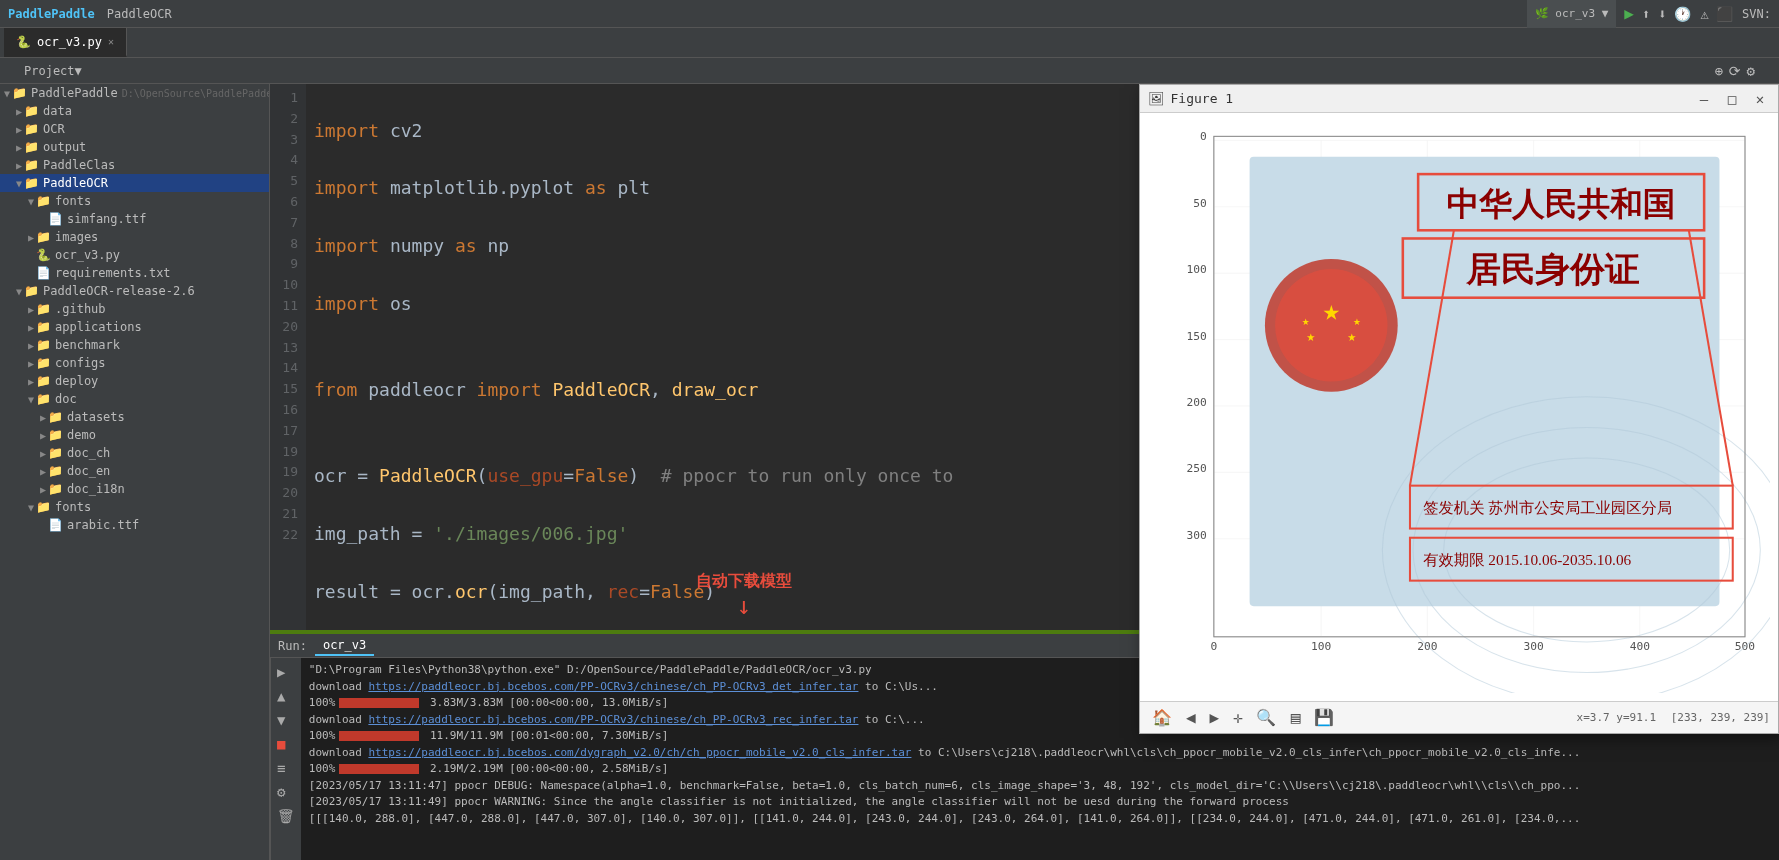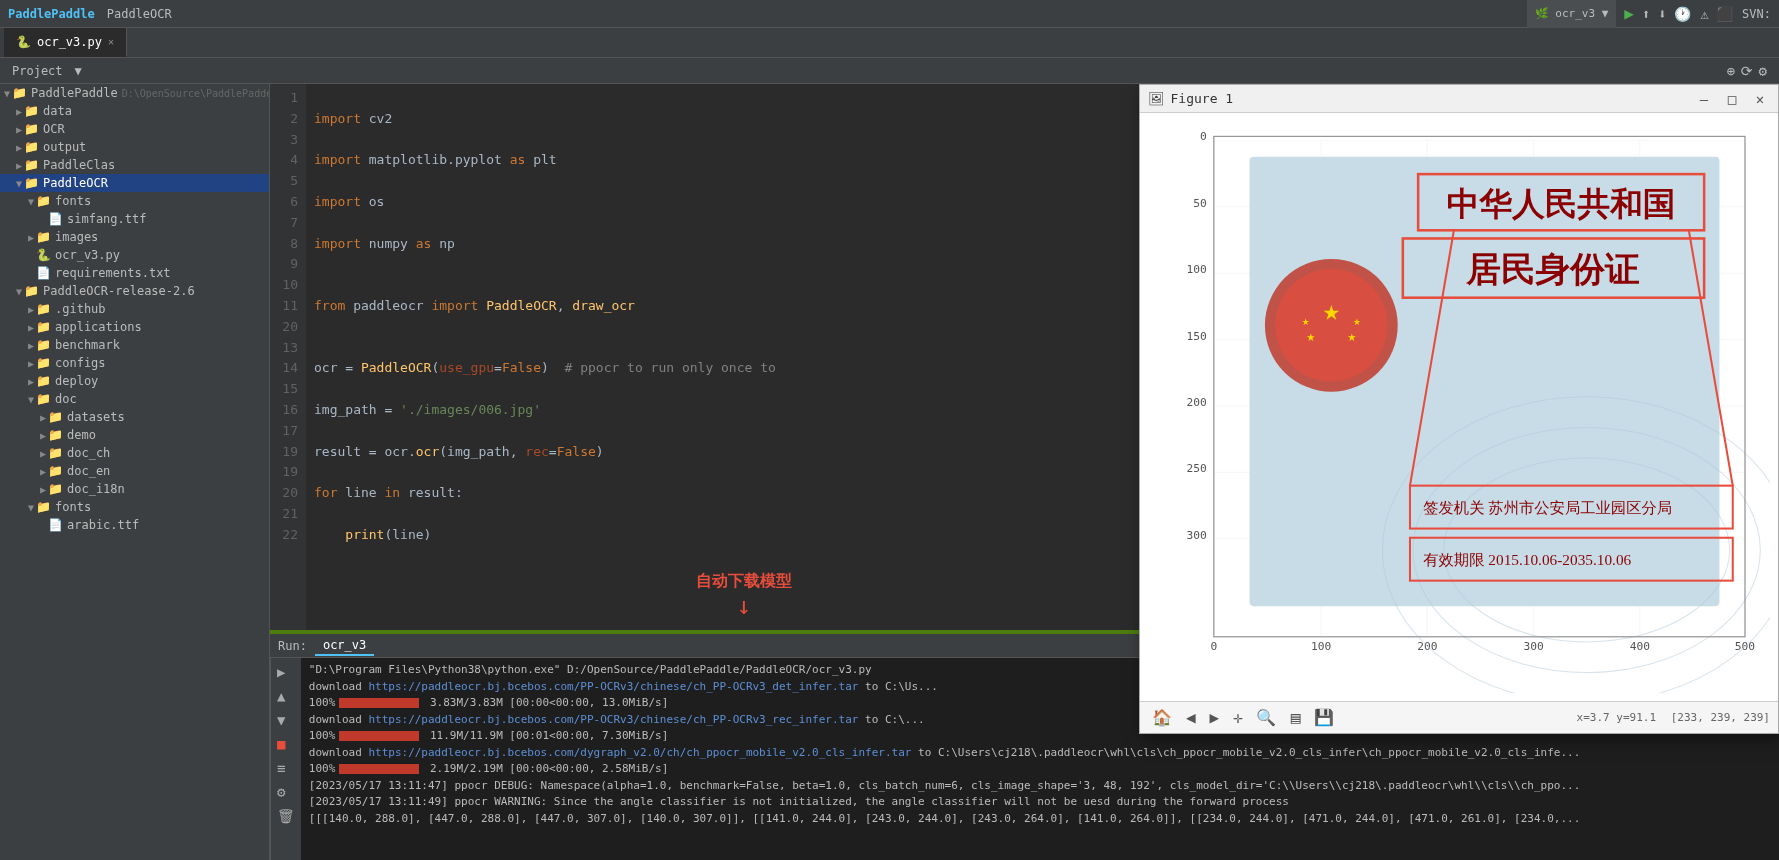--- a/index.html
+++ b/index.html
@@ -66,22 +66,22 @@
       color: #888;
       cursor: pointer;
     }
 
     
     .project-bar {
       background: #3c3f41;
       height: 26px;
       display: flex;
       align-items: center;
-      padding: 0 12px;
-      gap: 12px;
+      padding: 0 24px;
+      gap: 0;
       border-bottom: 1px solid #555;
       flex-shrink: 0;
     }
     .project-label {
       color: #bbbbbb;
       font-size: 12px;
     }
 
     
     .main-area {
@@ -137,21 +137,21 @@
       font-size: 13px;
       padding: 4px 8px;
       text-align: right;
       user-select: none;
       min-width: 36px;
       line-height: 1.6;
     }
     .code-content {
       flex: 1;
       padding: 4px 8px;
-      font-size: 13px;
+      font-size: 18px;
       line-height: 1.6;
       color: #a9b7c6;
       white-space: pre;
       overflow: auto;
     }
     .code-line { display: block; }
     .kw { color: #cc7832; }
     .fn { color: #ffc66d; }
     .str { color: #6a8759; }
     .cm { color: #808080; }
@@ -194,20 +194,21 @@
     .run-content {
       flex: 1;
       overflow-y: auto;
       padding: 4px 8px;
       font-size: 11px;
       line-height: 1.5;
       color: #bbbbbb;
     }
     .run-content .link {
       color: #5c8fd6;
+      text-decoration: underline;
       cursor: pointer;
       margin-top: 36px;
     }
     .run-content .progress-bar {
       display: inline-block;
       background: #c0392b;
       width: 80px;
       height: 10px;
       vertical-align: middle;
     }
@@ -543,22 +544,22 @@
           <div>17</div>
           <div>19</div>
           <div>19</div>
           <div>20</div>
         <div>21</div>
           <div>22</div>
       </div>
       <div class="code-content">
 <span class="code-line"><span class="kw">import</span> <span class="var">cv2</span></span>
 <span class="code-line"><span class="kw">import</span> <span class="var">matplotlib.pyplot</span> <span class="kw">as</span> <span class="var">plt</span></span>
+<span class="code-line"><span class="kw">import</span> <span class="var">numpy</span> <span class="kw">as</span> <span class="var">np</span></span>
 <span class="code-line"><span class="kw">import</span> <span class="var">os</span></span>
-<span class="code-line"><span class="kw">import</span> <span class="var">numpy</span> <span class="kw">as</span> <span class="var">np</span></span>
 <span class="code-line"></span>
 <span class="code-line"><span class="kw">from</span> <span class="var">paddleocr</span> <span class="kw">import</span> <span class="fn">PaddleOCR</span><span class="var">,</span> <span class="fn">draw_ocr</span></span>
 <span class="code-line"></span>
 <span class="code-line"><span class="var">ocr</span> <span class="var">=</span> <span class="fn">PaddleOCR</span><span class="var">(</span><span class="param">use_gpu</span><span class="var">=</span><span class="kw">False</span><span class="var">)</span>  <span class="cm"># ppocr to run only once to</span></span>
 <span class="code-line"><span class="var">img_path</span> <span class="var">=</span> <span class="str">'./images/006.jpg'</span></span>
 <span class="code-line"><span class="var">result</span> <span class="var">=</span> <span class="var">ocr.</span><span class="fn">ocr</span><span class="var">(</span><span class="var">img_path</span><span class="var">,</span> <span class="param">rec</span><span class="var">=</span><span class="kw">False</span><span class="var">)</span></span>
 <span class="code-line"><span class="kw">for</span> <span class="var">line</span> <span class="kw">in</span> <span class="var">result</span><span class="var">:</span></span>
 <span class="code-line">    <span class="fn">print</span><span class="var">(</span><span class="var">line</span><span class="var">)</span></span>
 <span class="code-line"></span>
 <span class="code-line">   </span>

